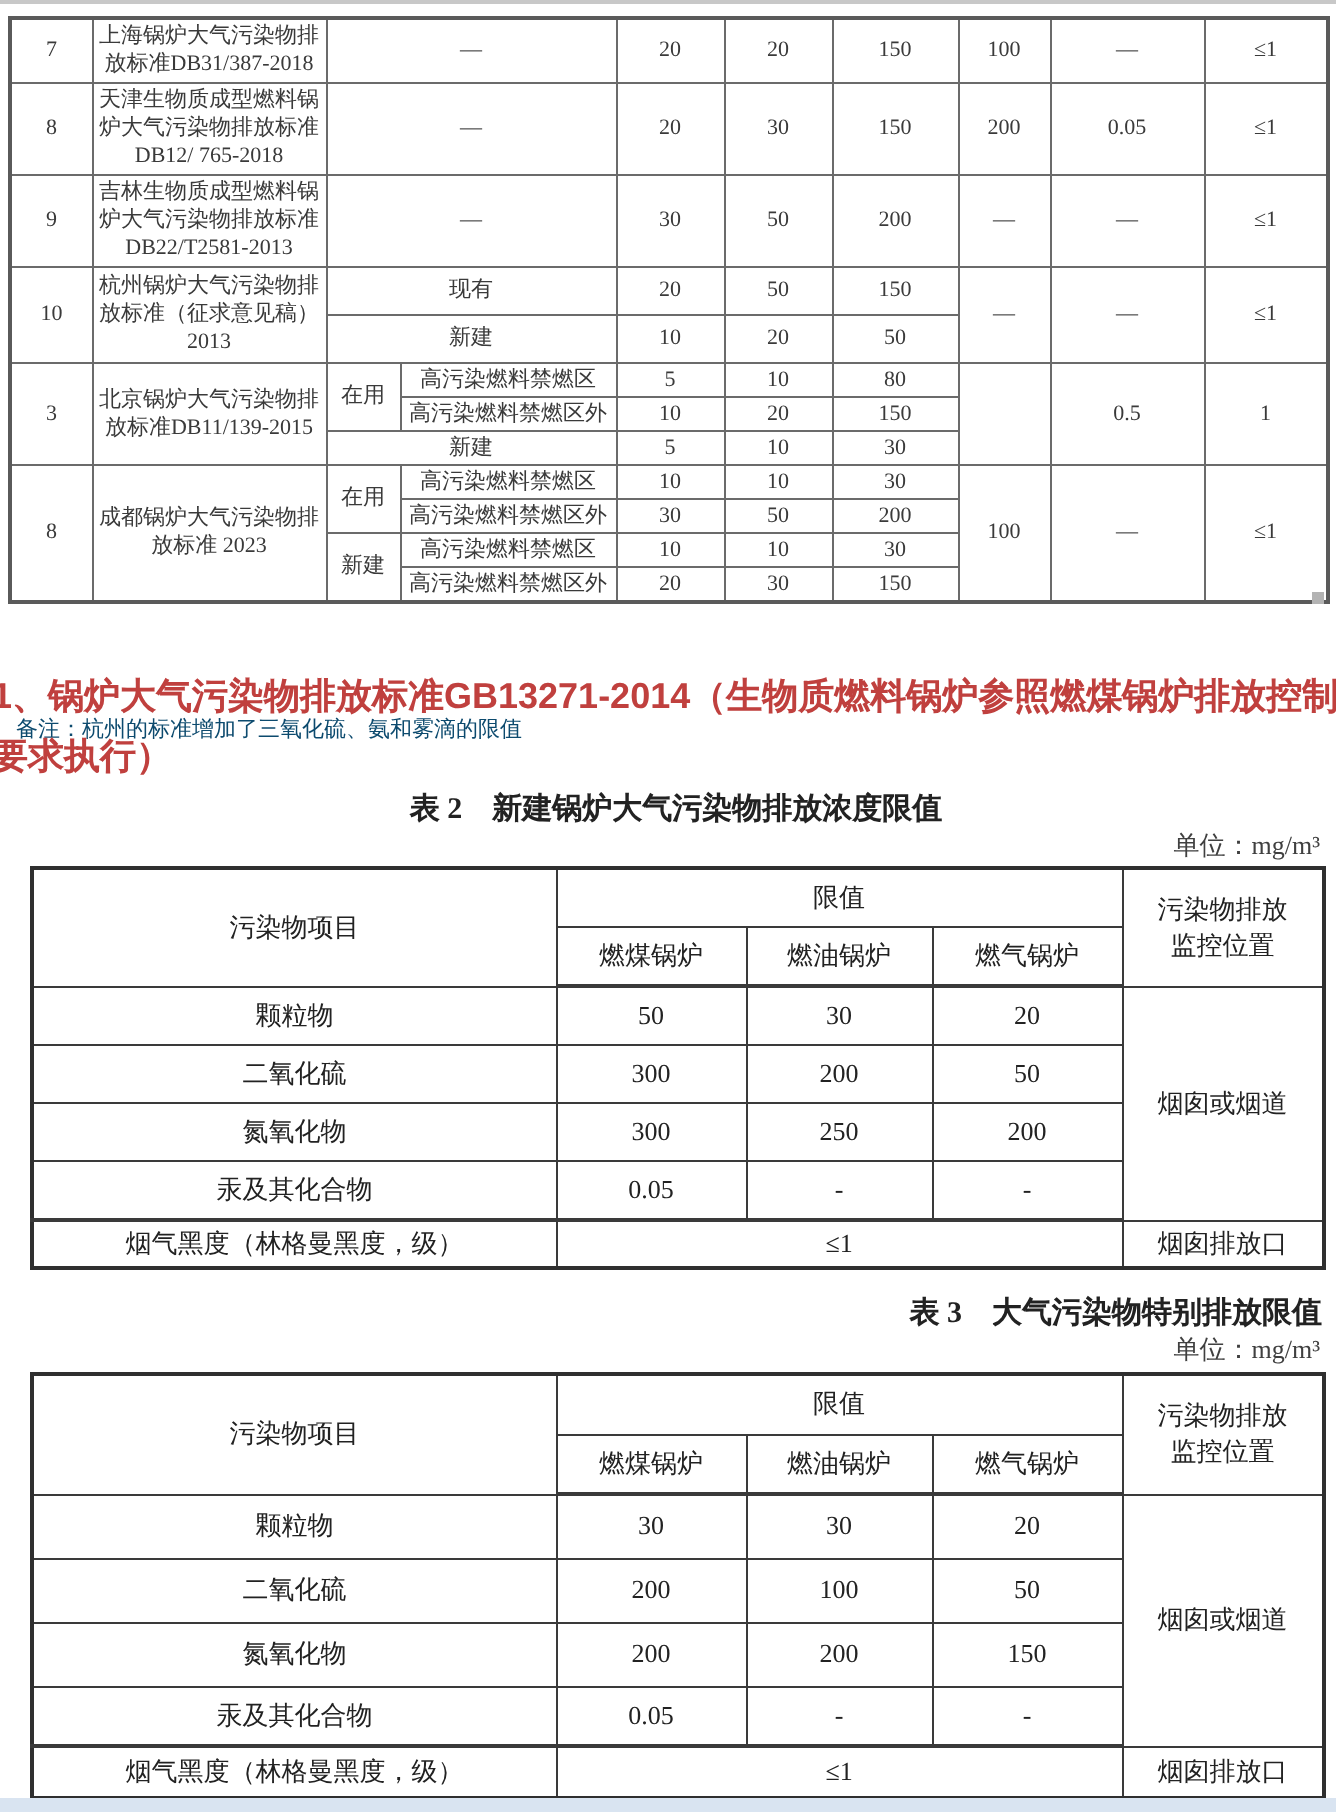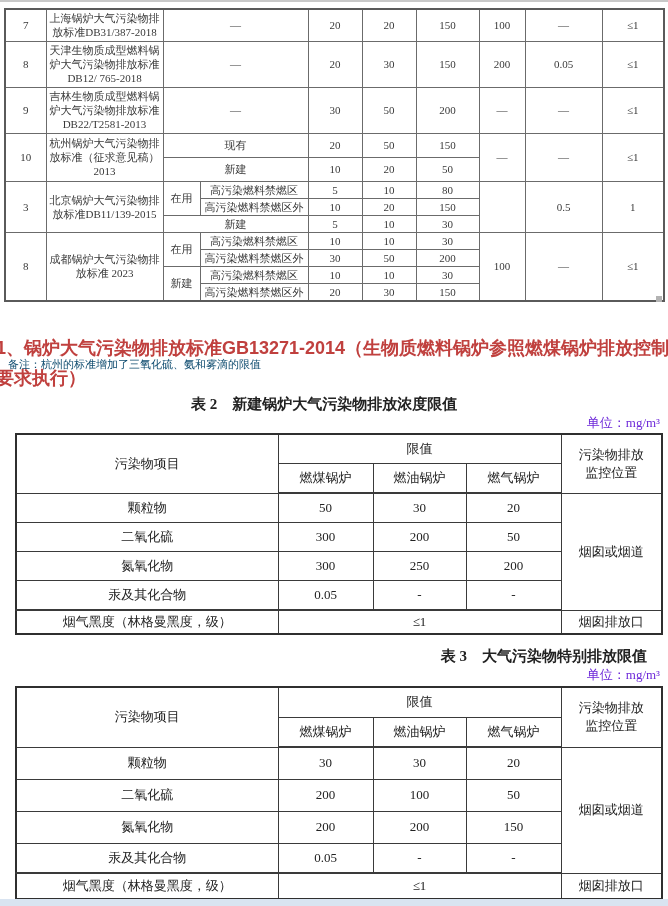--- a/index.html
+++ b/index.html
@@ -24,23 +24,23 @@
   .h32{height:32px;} .h46{height:46px;} .h24{height:24px;} .h17{height:17px;} .h16{height:16px;}
 
   .note{top:309px;left:8px;font-size:11px;color:#0c4a6e;
         font-family:"Liberation Sans","DejaVu Sans",sans-serif;margin-top:48px;}
 
   .heading{top:333px;left:-4px;width:700px;
         font-family:"Liberation Sans","DejaVu Sans",sans-serif;
         font-weight:bold;font-size:18px;line-height:30px;color:#c0403e;
         white-space:nowrap;}
 
-  .tbl-title{width:646px;left:1px;text-align:center;font-weight:bold;
+  .tbl-title{width:646px;left:15px;text-align:center;font-weight:bold;
         font-size:15px;color:#222;}
-  .unit{right:8px;font-size:13px;color:#6d28d9;}
+  .unit{right:8px;font-size:13px;color:#404040;}
 
   .limit-table{left:15px;width:646px;font-size:13px;border:2px solid #2f2f2f;}
   .limit-table td{
     border:1px solid #3a3a3a;text-align:center;vertical-align:middle;
     padding:1px 2px;color:#222;
   }
   .limit-table .thick-b{border-bottom-width:2px;}
   .limit-table .pos-head{white-space:pre-line;}
   .r29{height:29px;} .r30{height:30px;} .r32{height:32px;} .r24{height:24px;} .r26{height:26px;}
 

